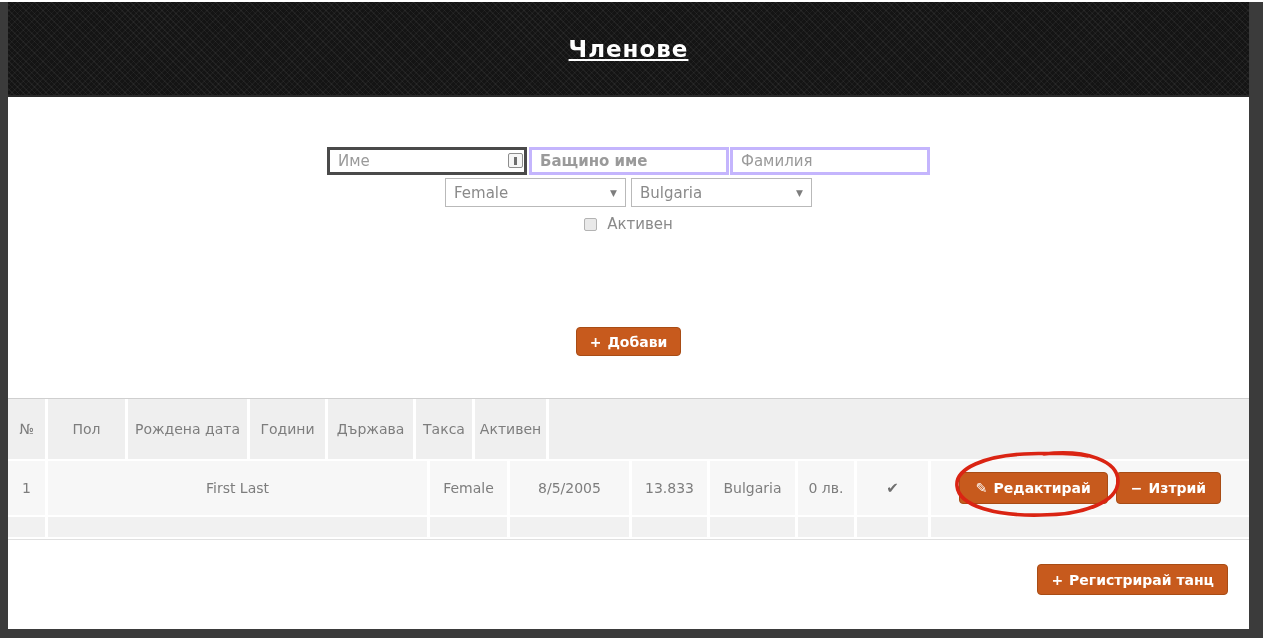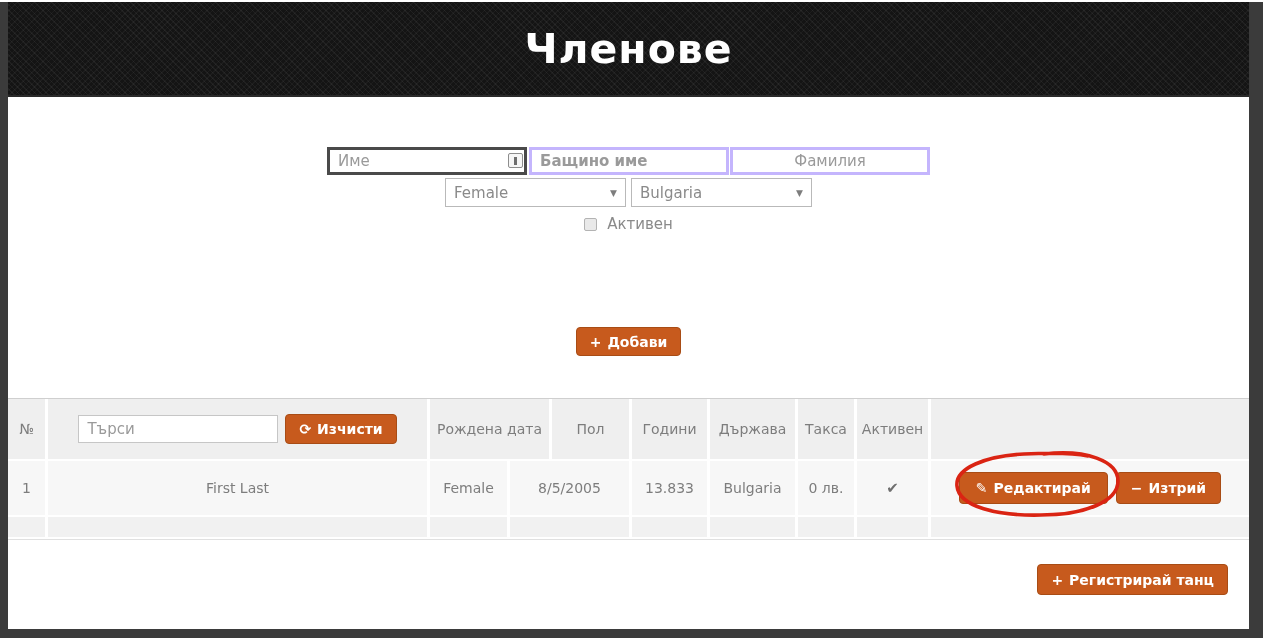--- a/index.html
+++ b/index.html
@@ -21,40 +21,40 @@
   
   .hero{
     height:95px;display:flex;align-items:center;justify-content:center;
     background-color:#141414;
     background-image:
       repeating-linear-gradient(45deg, rgba(255,255,255,0.05) 0 1px, transparent 1px 4px),
       repeating-linear-gradient(-45deg, rgba(255,255,255,0.04) 0 1px, transparent 1px 4px);
     border-bottom:2px solid #2a2a2a;
   }
   .hero h1{
-    color:#ffffff;font-size:41px;font-weight:bold;letter-spacing:1px;
+    color:#ffffff;font-size:23px;font-weight:bold;letter-spacing:1px;text-decoration:underline;
   }
   
   .form-area{padding-top:50px;}
   .form-row{display:flex;justify-content:center;margin-bottom:3px;}
   .txt{
     height:28px;border:3px solid #c4b5fd;color:#8a8a8a;font-size:15px;
     padding:3px 8px;font-family:"DejaVu Sans", sans-serif;outline:none;background:#fff;
   }
   .txt::placeholder{color:#9a9a9a;opacity:1;}
   .name-wrap{position:relative;width:200px;margin-right:2px;}
   .name-wrap .txt{width:100%;border-color:#4a4a4a;}
   .autofill-badge{
     position:absolute;right:4px;top:6px;width:15px;height:15px;
     border:1px solid #8d8d8d;border-radius:2px;background:#f6f6f6;
     display:flex;align-items:center;justify-content:center;
   }
   .autofill-badge i{display:block;width:3px;height:8px;background:#6e6e6e;}
   .mid-input{width:200px;margin-right:1px;font-weight:bold;}
-  .fam-input{width:200px;text-align:center;}
+  .fam-input{width:200px;}
   .date-input{width:182px;margin-right:4px;}
   .fake-select{
     width:181px;height:29px;border:1px solid #b9b9b9;background:#fff;
     display:flex;align-items:center;justify-content:space-between;
     padding:0 8px;color:#8a8a8a;font-size:15px;cursor:pointer;
   }
   .fake-select + .fake-select{margin-left:5px;}
   .fake-select .caret{font-size:9px;color:#7d7d7d;}
   .check-row{display:flex;align-items:center;justify-content:center;margin-top:8px;}
   .checkbox{
@@ -153,29 +153,22 @@
         <i class="ico">+</i>
         <span>Добави</span>
       </button>
     </div>
   </div>
 
   <div class="grid">
 
     <div class="g-row head">
       <div class="g-cell c-num">№</div>
-      <div class="g-cell c-name">
-        <input class="search-box" type="text" placeholder="Търси" style="">
-        <button class="btn clear-btn">
-          <i class="ico">⟳</i>
-          <span>Изчисти</span>
-        </button>
-      </div>
+      <div class="g-cell c-gender">Пол</div>
       <div class="g-cell c-bdate">Рождена дата</div>
-      <div class="g-cell c-gender">Пол</div>
       <div class="g-cell c-age">Години</div>
       <div class="g-cell c-country">Държава</div>
       <div class="g-cell c-fee">Такса</div>
       <div class="g-cell c-active">Активен</div>
       <div class="g-cell c-actions"></div>
     </div>
 
     <div class="g-row data">
       <div class="g-cell c-num">1</div>
       <div class="g-cell c-name">First Last</div>

